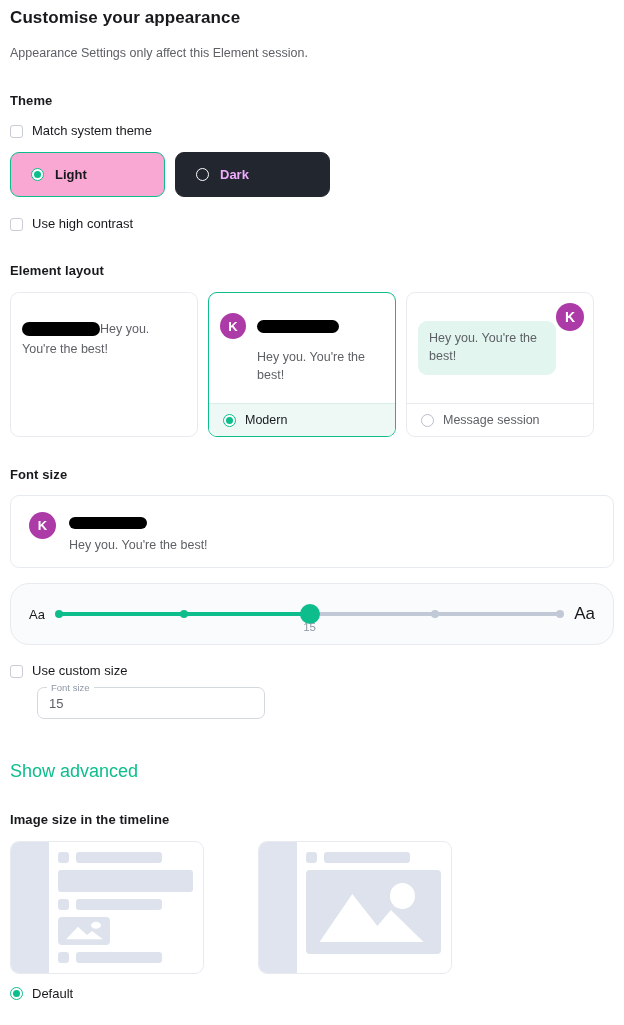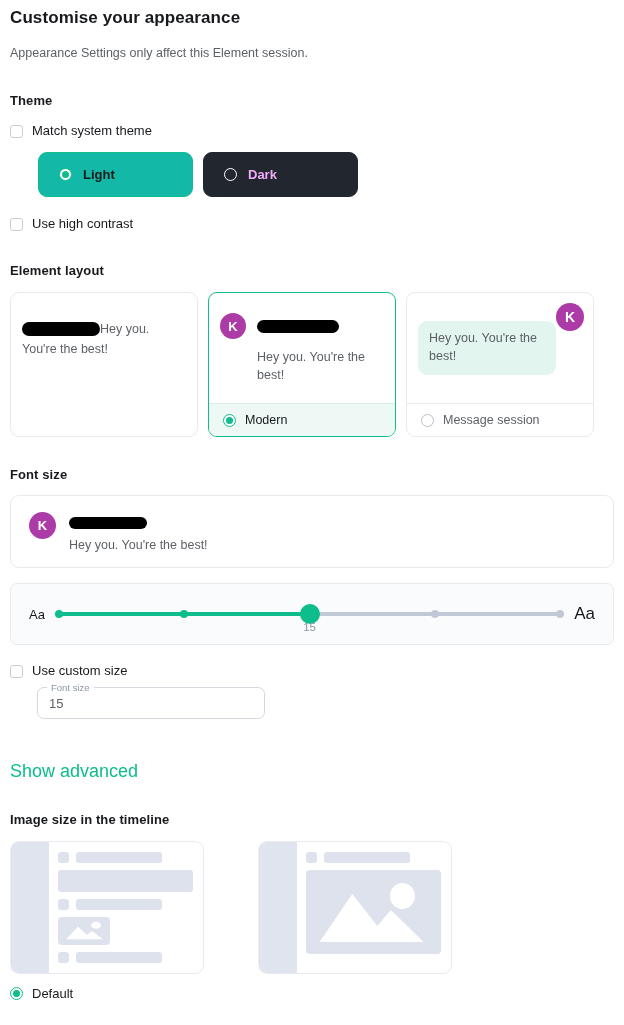--- a/index.html
+++ b/index.html
@@ -57,21 +57,21 @@
   }
   .check-label{font-size:13px;color:var(--text);}
 
   
   .theme-row{display:flex;gap:10px;}
   .theme-card{
     width:155px;height:45px;border-radius:9px;display:flex;align-items:center;
     padding-left:20px;gap:11px;
   }
   .theme-card.light{
-    background:#14b8a6;border:1.5px solid var(--green);margin-left:28px;
+    background:#f9a8d4;border:1.5px solid var(--green);
   }
   .theme-card.dark{
     background:var(--dark);border:1.5px solid var(--dark);
   }
   .theme-name{font-size:13px;font-weight:bold;}
   .theme-card.dark .theme-name{color:#f0abfc;}
 
   .radio{
     width:13px;height:13px;border-radius:50%;border:1px solid #b9bec7;flex:none;
     display:flex;align-items:center;justify-content:center;background:#fff;
@@ -128,21 +128,21 @@
   .fs-preview{
     border:1px solid var(--border2);border-radius:9px;padding:15px 18px;
     display:flex;gap:13px;align-items:flex-start;
   }
   .fs-preview .avatar{width:27px;height:27px;font-size:13px;margin-top:1px;}
   .fs-preview .redact{width:78px;height:12px;margin-top:4px;}
   .fs-msg{font-size:12.5px;color:var(--text2);margin-top:9px;}
 
   
   .slider-box{
-    border:1px solid var(--border2);border-radius:7px;background:#fafbfc;
+    border:1px solid var(--border2);border-radius:19px;background:#fafbfc;
     height:62px;display:flex;align-items:center;padding:16px 18px;gap:14px;position:relative;
   }
   .aa-small{font-size:13px;color:var(--text);}
   .aa-big{font-size:17px;color:var(--text);}
   .track-wrap{flex:1;position:relative;height:30px;}
   .track{
     position:absolute;left:0;right:0;top:13px;height:4px;border-radius:2px;background:#c1c9d6;
   }
   .track-fill{
     position:absolute;left:0;top:13px;height:4px;border-radius:2px;background:var(--green);

